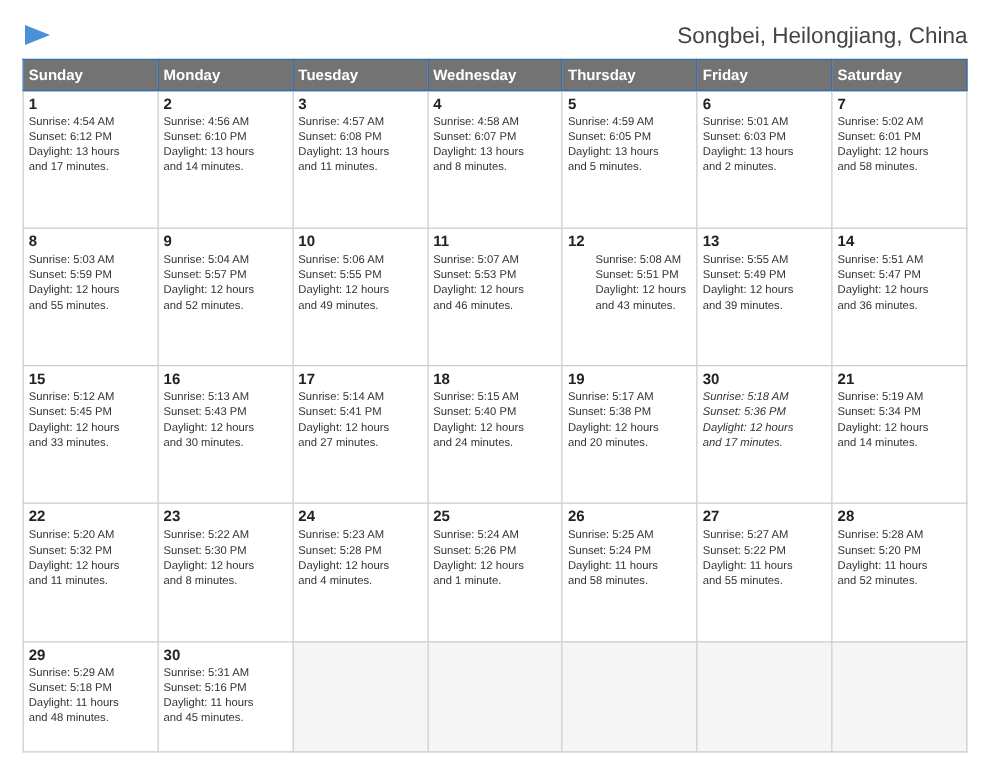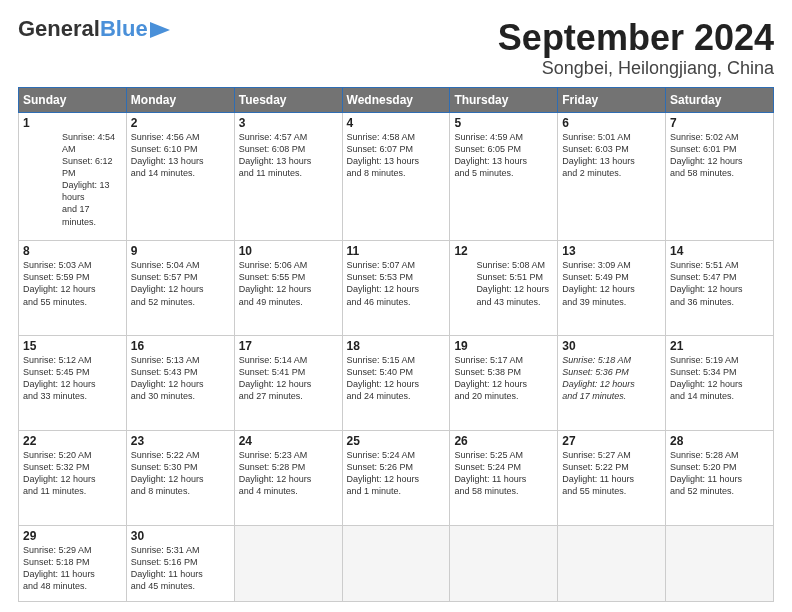--- a/index.html
+++ b/index.html
@@ -95,51 +95,47 @@
       height: 68px;
     }
   </style>
 </head>
 <body>
 
 <div class="page">
   <div class="header">
     <div class="logo">
       <div style="display:flex;align-items:center;">
-        <span class="logo-text">
-          <span style="color:#333;">General</span><span style="color:#4a90d9;">Blue</span>
-        </span>
         <svg width="20" height="16" viewBox="0 0 20 16" style="margin-left:2px;margin-top:2px;">
           <polygon points="0,0 20,8 0,16" fill="#4a90d9"></polygon>
         </svg>
       </div>
     </div>
     <div class="title-block">
-      <div class="month-title">September 2024</div>
       <div class="location">Songbei, Heilongjiang, China</div>
     </div>
   </div>
 
   <table class="calendar">
     <thead>
       <tr>
       <th>Sunday</th>
           <th>Monday</th>
           <th>Tuesday</th>
           <th>Wednesday</th>
           <th>Thursday</th>
           <th>Friday</th>
           <th>Saturday</th>
         </tr>
     </thead>
     <tbody id="calendar-body">
     <tr class="week-row">
           <td>
             <span class="day-num">1</span>
-            <div class="day-info" style="white-space: pre-line; margin-left: 39px;">Sunrise: 4:54 AM
+            <div class="day-info" style="white-space: pre-line;">Sunrise: 4:54 AM
 Sunset: 6:12 PM
 Daylight: 13 hours
 and 17 minutes.</div>
           </td>
           <td>
             <span class="day-num">2</span>
             <div class="day-info" style="white-space: pre-line;">Sunrise: 4:56 AM
 Sunset: 6:10 PM
 Daylight: 13 hours
 and 14 minutes.</div>
@@ -211,21 +207,21 @@
           </td>
           <td>
             <span class="day-num">12</span>
             <div class="day-info" style="white-space: pre-line; margin-left: 22px;">Sunrise: 5:08 AM
 Sunset: 5:51 PM
 Daylight: 12 hours
 and 43 minutes.</div>
           </td>
           <td>
             <span class="day-num">13</span>
-            <div class="day-info" style="white-space: pre-line;">Sunrise: 3:09 AM
+            <div class="day-info" style="white-space: pre-line;">Sunrise: 5:55 AM
 Sunset: 5:49 PM
 Daylight: 12 hours
 and 39 minutes.</div>
           </td>
           <td>
             <span class="day-num">14</span>
             <div class="day-info" style="white-space: pre-line;">Sunrise: 5:51 AM
 Sunset: 5:47 PM
 Daylight: 12 hours
 and 36 minutes.</div>

